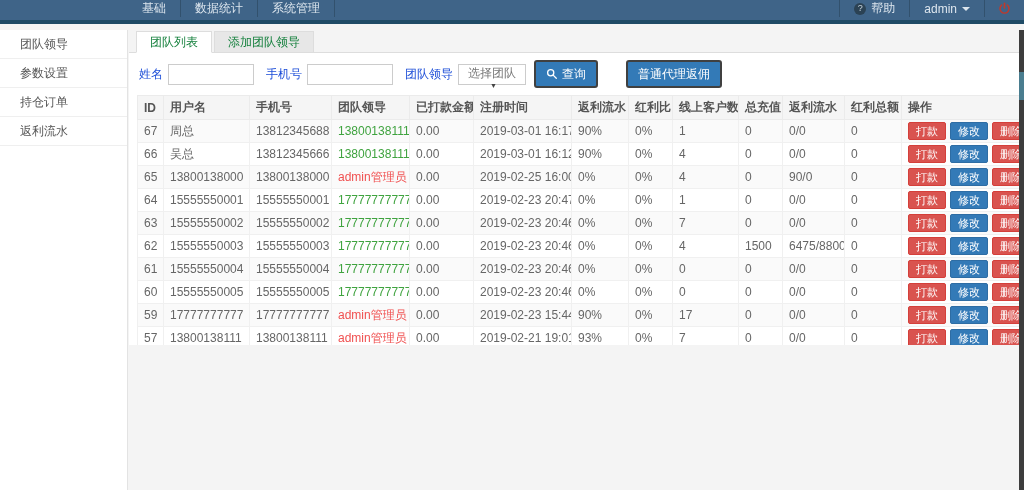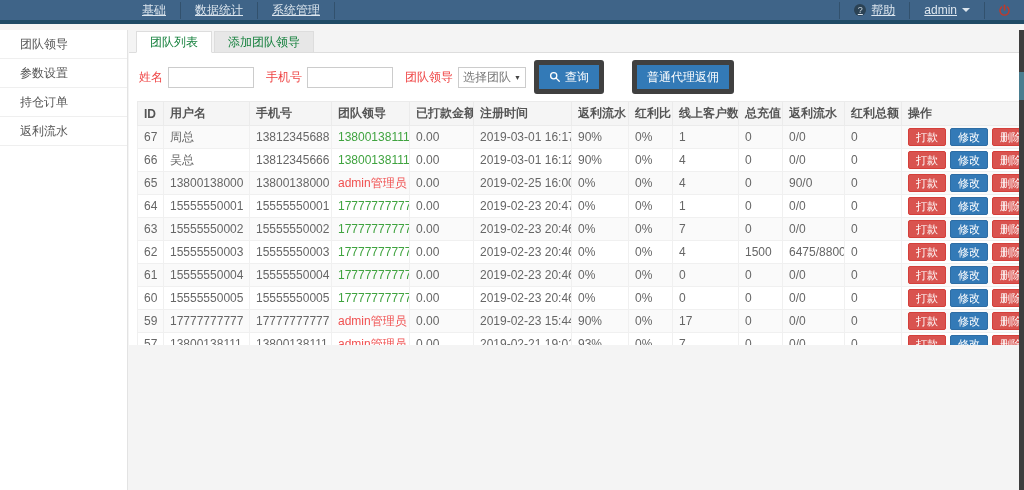--- a/index.html
+++ b/index.html
@@ -5,21 +5,21 @@
   * { box-sizing: border-box; }
   html,body { margin:0; padding:0; }
   body {
     width:1024px; height:490px; overflow:hidden; position:relative;
     font-family:"Liberation Sans","DejaVu Sans",sans-serif;
     font-size:12px; color:#555; background:#f4f4f4;
   }
   
   .navbar{
     height:24px; background:#3f6488; border-bottom:4px solid #1f4b66;
-    display:flex; align-items:center; color:#dde6ee;text-decoration:underline;
+    display:flex; align-items:flex-start; color:#dde6ee;
   }
   .nav-left-spacer{ width:128px; border-right:1px solid #32516d; }
   .nav-menu{ display:flex; align-items:stretch; }
   .nav-item{
     padding:0 14px; display:flex; align-items:center; font-size:12px;
     border-right:1px solid #32516d; cursor:pointer; white-space:nowrap;
   }
   .nav-right{ margin-left:auto; display:flex; align-items:stretch; }
   .nav-right .nav-item{ border-right:none; border-left:1px solid #32516d; }
   .qicon{
@@ -50,33 +50,33 @@
   }
   .tab{
     padding:0 13px; line-height:21px; height:22px; font-size:12px; color:#15803d;
     cursor:pointer; margin-bottom:-1px; border:1px solid transparent; white-space:nowrap;
   }
   .tab.active{ background:#fff; border-color:#ddd; border-bottom-color:#fff; }
   .tab.inactive{ background:#e7e7e7; border-color:#ddd; margin-left:2px;margin-top:36px; }
   .card{ background:#fff; height:292px; padding:0 10px 0 8px; overflow:hidden; }
   
   .filters{ display:flex; align-items:center; padding:7px 0 7px 2px; }
-  .filters label{ margin-right:5px; color:#ef4444; white-space:nowrap; }
+  .filters label{ margin-right:5px; color:#1d4ed8; white-space:nowrap; }
   .filters input{
     width:86px; height:21px; border:1px solid #ccc; padding:0 4px;
     font-size:12px; margin-right:12px; outline:none;
   }
   .fselect{
     width:68px; height:21px; border:1px solid #ccc; background:#fff; color:#777;
     display:inline-flex; align-items:center; justify-content:space-between;
-    padding:0 4px; cursor:pointer; white-space:nowrap;
+    padding:0 4px; cursor:pointer; white-space:nowrap;flex-direction:column;
   }
   .fselect .sel-caret{ font-size:7px; color:#444; margin-left:3px; }
   .btn{
-    background:#337ab7; border:5px solid #404040; color:#fff; border-radius:3px;
+    background:#337ab7; border:2px solid #404040; color:#fff; border-radius:3px;
     height:28px; display:inline-flex; align-items:center; padding:12px 10px;
     font-size:12px; cursor:pointer; white-space:nowrap;
   }
   .btn-query{ margin-left:8px; }
   .btn-rebate{ margin-left:28px; }
   .mag{ margin-right:4px; display:inline-flex; }
   
   table{ width:100%; border-collapse:collapse; table-layout:fixed; font-size:12px; color:#666; }
   th{
     background:#f5f5f5; border:1px solid #ebebeb; text-align:left;

